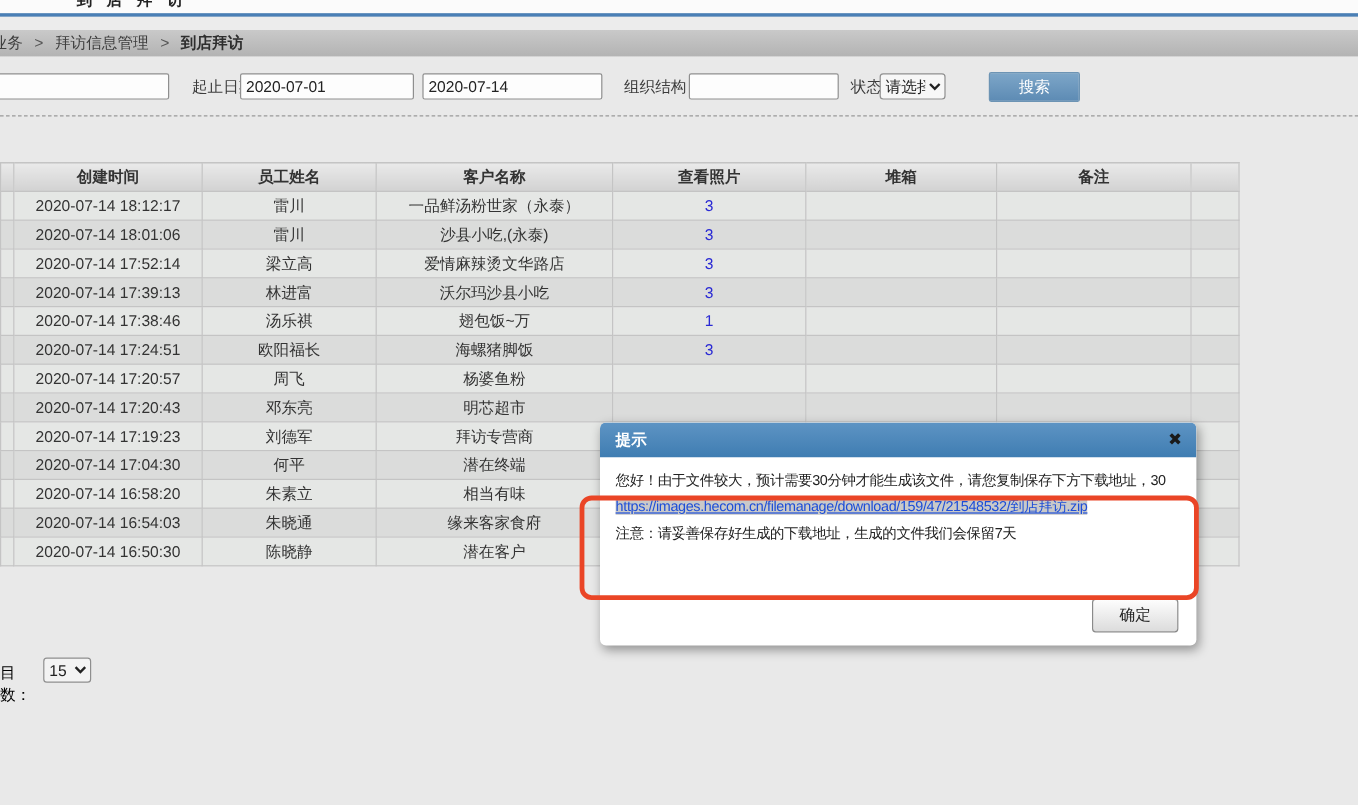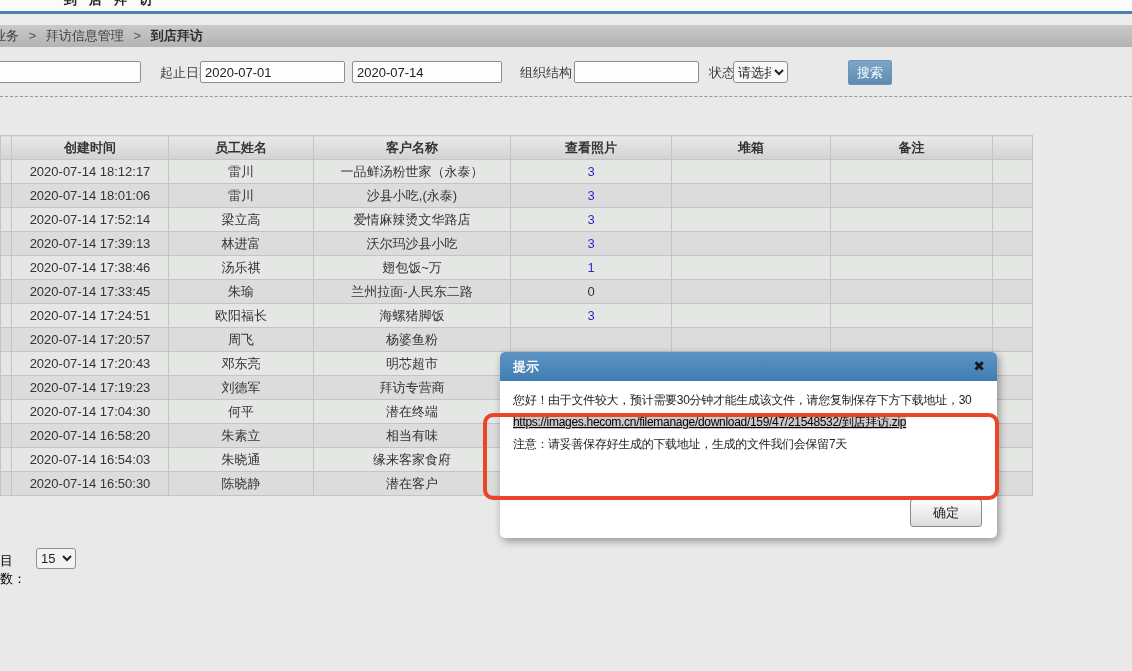--- a/index.html
+++ b/index.html
@@ -31,23 +31,23 @@
   #f-keyword { left:-12px; width:153px; }
   #f-datefrom { left:200px; width:145px; }
   #f-dateto { left:352px; width:150px; }
   #f-org { left:574px; width:125px; }
   .sel {
     position:absolute; top:1px; height:22px; border:1px solid #8f8f8f; background:#f7f7f7;
     font-family:inherit; font-size:13px; color:#222; border-radius:3px;
   }
   #f-status { left:733px; width:55px; }
   .search-btn {
-    position:absolute; left:824px; top:0; width:44px; height:25px;
+    position:absolute; left:824px; top:0; width:76px; height:25px;
     background:linear-gradient(#7da6c8,#5d8bb4); color:#fff; border:1px solid #6d94b4;
-    font-family:inherit; font-size:13px; border-radius:2px; cursor:pointer;margin-left:24px;
+    font-family:inherit; font-size:13px; border-radius:2px; cursor:pointer;
   }
   .dashline { position:absolute; left:0; top:96px; width:1132px; border-top:1px dashed #999; }
   
   .tbl-wrap { position:absolute; left:0; top:135px; width:1032px; }
   table { border-collapse:collapse; table-layout:fixed; width:1032px; }
   th, td { border:1px solid #c4c4c4; height:24px; text-align:center; overflow:hidden;
     white-space:nowrap; font-size:13px; font-weight:normal; padding:0 2px; }
   thead th { background:linear-gradient(#e9e9e9,#d2d2d2); font-weight:bold; color:#333; height:24px; }
   tbody tr:nth-child(odd) td { background:#e5e7e5; }
   tbody tr:nth-child(even) td { background:#dbdcdb; }
@@ -61,21 +61,21 @@
   .modal { position:absolute; left:500px; top:352px; width:497px; height:186px;
     background:#fff; border-radius:5px; box-shadow:2px 3px 9px rgba(0,0,0,.38); z-index:20; overflow:hidden; }
   .modal-header { height:29px; background:linear-gradient(#5e94c4,#3f7db2); border-radius:4px 4px 0 0;
     line-height:29px; padding:0 13px; color:#fff; font-weight:bold; position:relative; }
   .modal-close { position:absolute; right:12px; top:0; line-height:29px; color:#1a1a1a;
     font-weight:bold; font-size:14px; cursor:pointer; }
   .modal-body { padding:8px 13px 0 13px; font-size:12px; letter-spacing:-0.3px;
     line-height:22px; color:#222; }
   .msg-line { white-space:nowrap; overflow:hidden; }
   .dl-link-wrap { max-width:436px; word-break:break-all; }
-  .dl-link { color:#000000; text-decoration:underline; background:#c9c9c9; }
+  .dl-link { color:#1d4ed8; text-decoration:underline; background:#c9c9c9; }
   .ok-btn { position:absolute; right:15px; bottom:11px; padding:4px 22px;
     background:linear-gradient(#fdfdfd,#dcdcdc); border:1px solid #8a8a8a; border-radius:3px;
     font-family:inherit; font-size:13px; color:#222; cursor:pointer; }
   
   .red-box { position:absolute; left:483px; top:413px; width:516px; height:87px;
     border:4px solid #ea4526; border-radius:10px; z-index:30; pointer-events:none; }
 </style>
 </head>
 <body>
 
@@ -180,30 +180,20 @@
     <td>2020-07-14 17:38:46</td>
     <td>汤乐祺</td>
     <td>翅包饭~万</td>
     <td><span class="num-link">1</span></td>
     <td></td>
     <td></td>
     <td></td>
   </tr>
         <tr>
     <td></td>
-    <td>2020-07-14 17:33:45</td>
-    <td>朱瑜</td>
-    <td>兰州拉面-人民东二路</td>
-    <td><span class="num-zero">0</span></td>
-    <td></td>
-    <td></td>
-    <td></td>
-  </tr>
-        <tr>
-    <td></td>
     <td>2020-07-14 17:24:51</td>
     <td>欧阳福长</td>
     <td>海螺猪脚饭</td>
     <td><span class="num-link">3</span></td>
     <td></td>
     <td></td>
     <td></td>
   </tr>
         <tr>
     <td></td>

